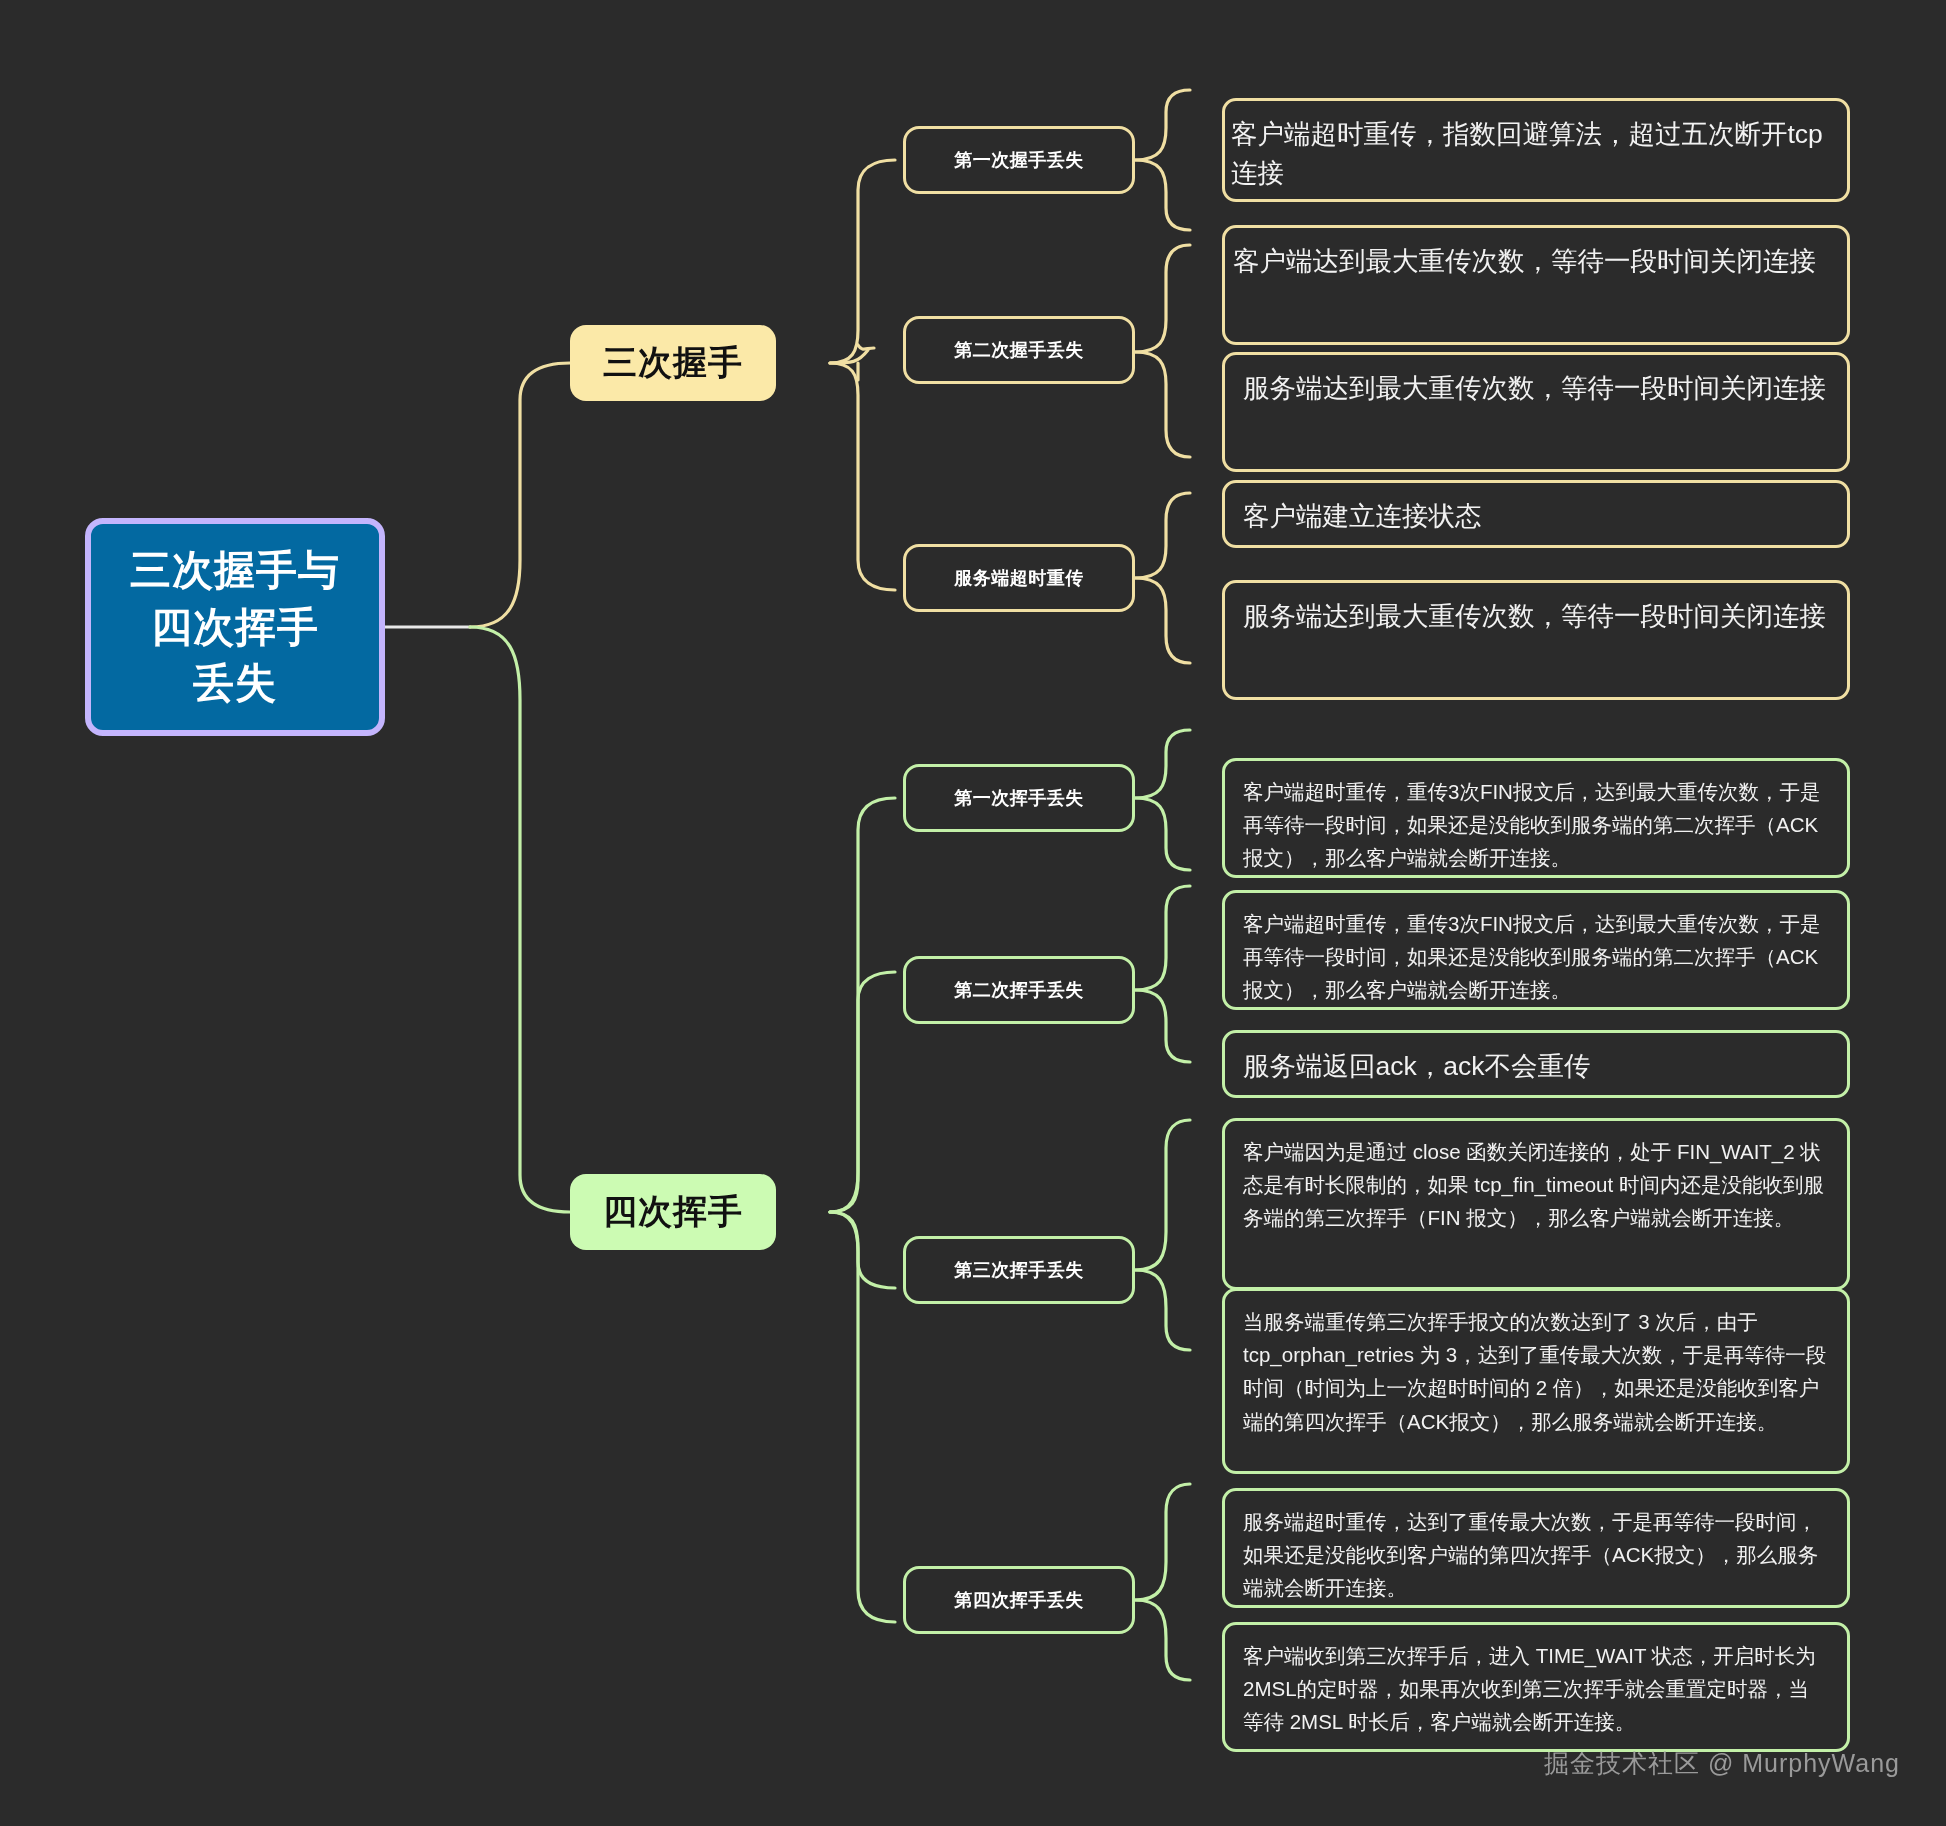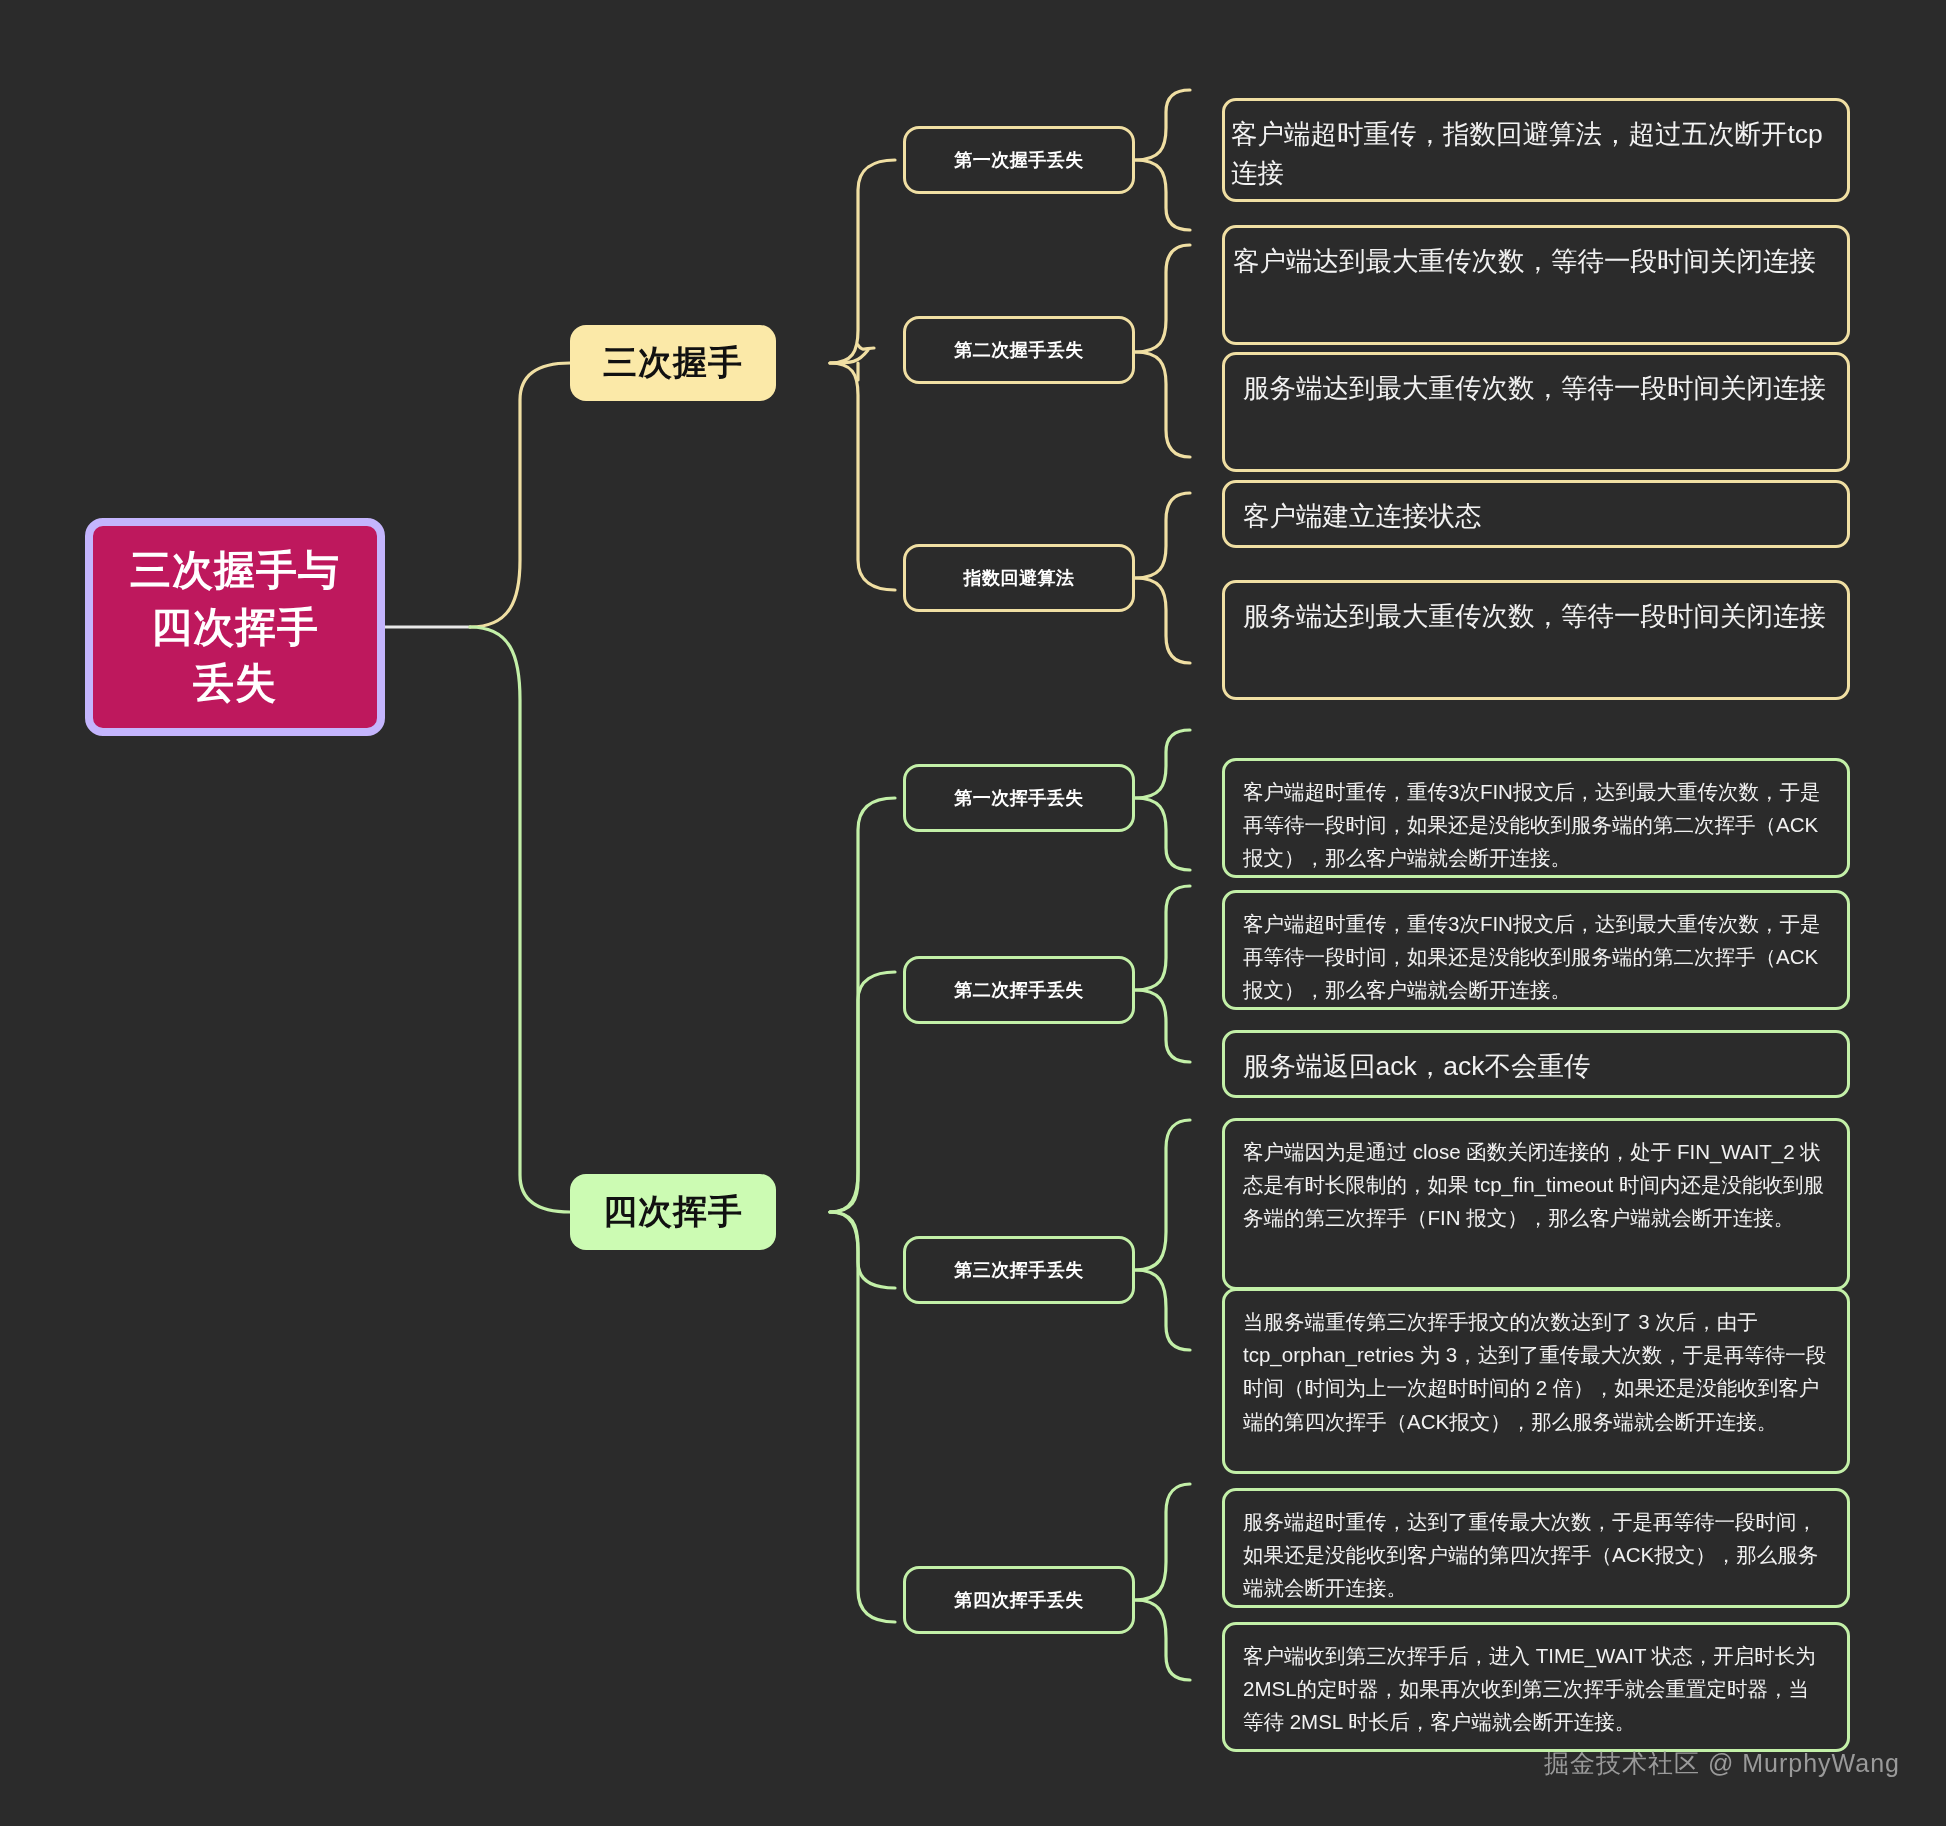--- a/index.html
+++ b/index.html
@@ -15,22 +15,22 @@
   svg.links path { fill: none; stroke-width: 3.2; stroke-linecap: round; stroke-linejoin: round; }
   .lk-y { stroke: #f0dfa3; }
   .lk-g { stroke: #c3f0a8; }
   .lk-w { stroke: #e8e8e8; }
 
   .node { position: absolute; display: flex; align-items: center; }
 
   
   .root {
     left: 85px; top: 518px; width: 300px; height: 218px;
-    border: 8px solid #c4b5fd; border-radius: 18px;
-    background: #be185d; color: #ffffff;
+    border: 6px solid #c4b5fd; border-radius: 18px;
+    background: #0369a1; color: #ffffff;
     justify-content: center; text-align: center;
     font-size: 41px; font-weight: bold; line-height: 1.38;
     letter-spacing: 1px;
   }
 
   
   .pill {
     border-radius: 16px; justify-content: center;
     font-size: 34px; font-weight: bold; color: #111111;
     letter-spacing: 1px;
@@ -122,21 +122,21 @@
     <span>四次挥手</span>
   </div>
 
   <div class="node sub sub-y" style="left:903px; top:126px; width:232px; height:68px;">
     <span>第一次握手丢失</span>
   </div>
   <div class="node sub sub-y" style="left:903px; top:316px; width:232px; height:68px;">
     <span>第二次握手丢失</span>
   </div>
   <div class="node sub sub-y" style="left:903px; top:544px; width:232px; height:68px;">
-    <span>指数回避算法</span>
+    <span>服务端超时重传</span>
   </div>
 
   <div class="leaf leaf-y big" style="position:absolute; left:1222px; top:98px; width:628px; height:104px;padding-left:6px;">
     <span class="txt">客户端超时重传，指数回避算法，超过五次断开tcp连接</span>
   </div>
   <div class="leaf leaf-y big" style="position:absolute; left:1222px; top:225px; width:628px; height:120px;padding-left:8px;">
     <span class="txt">客户端达到最大重传次数，等待一段时间关闭连接</span>
   </div>
   <div class="leaf leaf-y big" style="position:absolute; left:1222px; top:352px; width:628px; height:120px;">
     <span class="txt">服务端达到最大重传次数，等待一段时间关闭连接</span>

